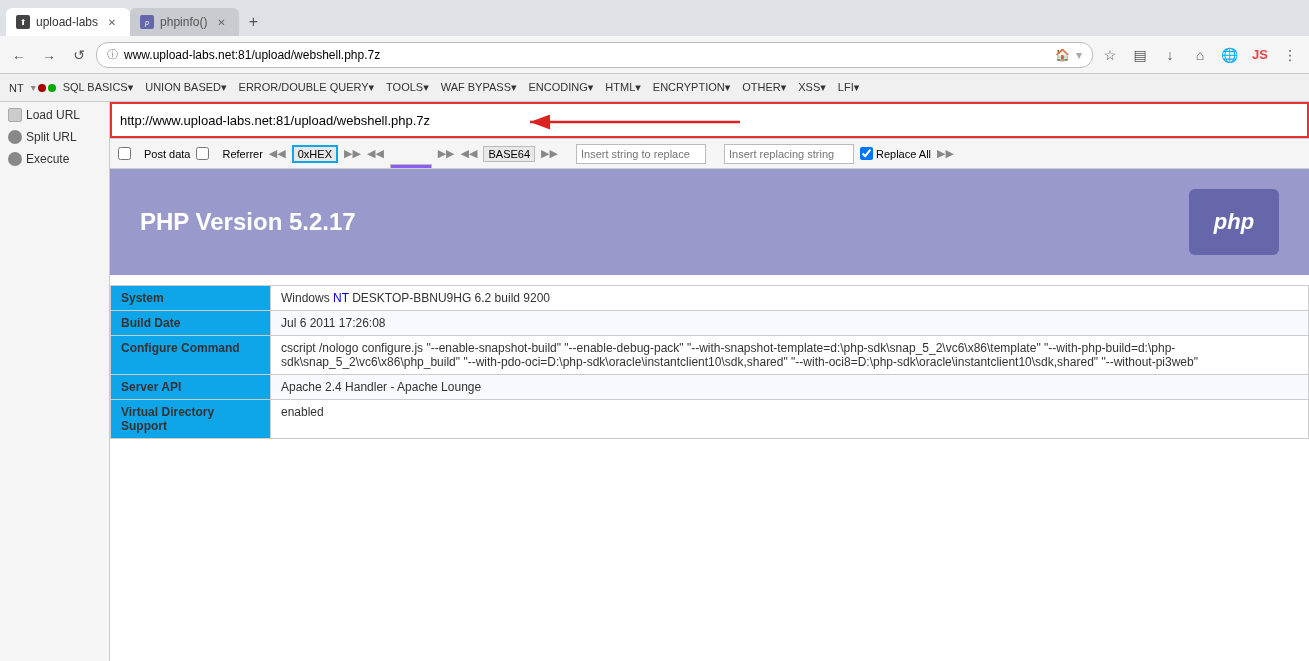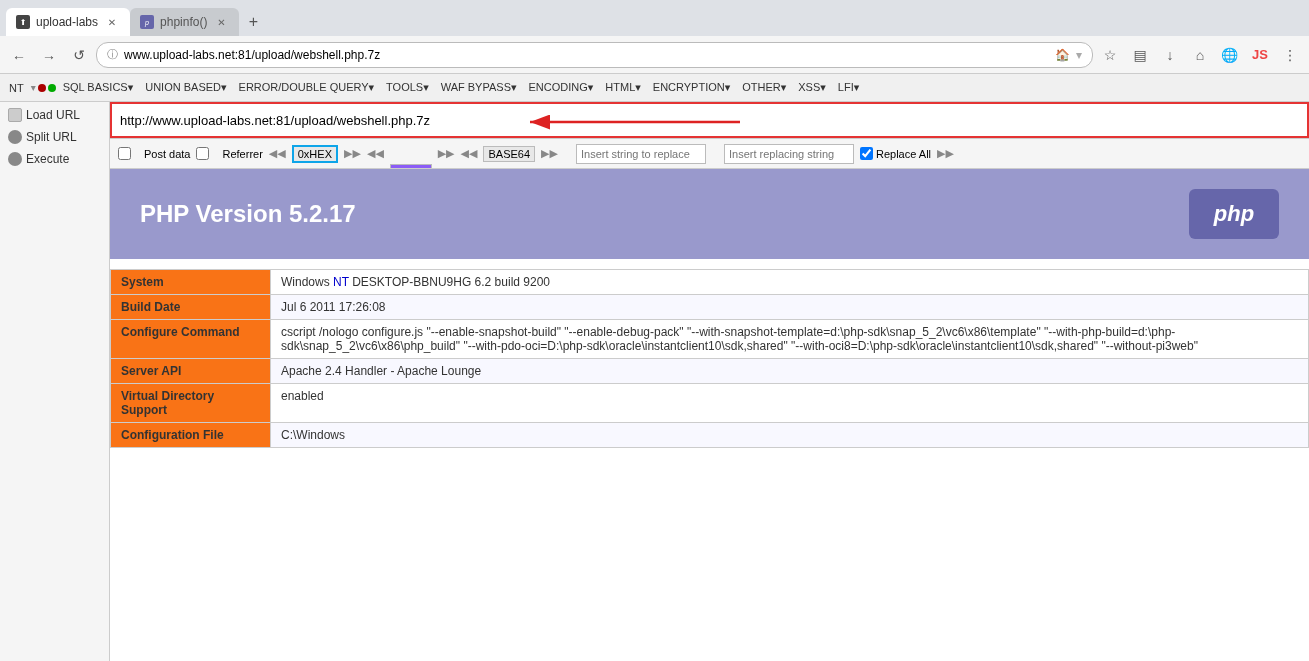--- a/index.html
+++ b/index.html
@@ -50,27 +50,27 @@
     .bottom-toolbar { background: #f5f5f5; border-bottom: 1px solid #ccc; padding: 3px 8px; display: flex; align-items: center; gap: 6px; font-size: 11px; height: 30px; flex-wrap: nowrap; overflow: hidden; }
     .toolbar-checkbox { display: flex; align-items: center; gap: 13px; }
     .replace-input { border: 1px solid #bbb; height: 20px; padding: 0 4px; font-size: 11px; width: 130px; background: white; margin-left: 12px; }
     .replace-all-cb { display: flex; align-items: center; gap: 3px; }
     .page-content { flex: 1; overflow: hidden; }
 
     
     .phpinfo-wrapper { margin-left: 0; background: white; min-height: 500px; }
     .phpinfo-header { background: #9999cc; padding: 20px 30px; display: flex; align-items: center; justify-content: space-between; min-height: 80px; }
     .php-version-title { color: white; font-size: 24px; font-weight: bold; font-family: Arial, sans-serif; }
-    .php-logo { width: 90px; height: 50px; background: #6666aa; border-radius: 6px; display: flex; align-items: center; justify-content: center; color: white; font-weight: bold; font-size: 22px; font-style: italic; }
+    .php-logo { width: 90px; height: 66px; background: #6666aa; border-radius: 6px; display: flex; align-items: center; justify-content: center; color: white; font-weight: bold; font-size: 22px; font-style: italic; }
 
     
     .phpinfo-table-wrapper { padding: 10px 0; }
     table.phpinfo-table { width: 100%; border-collapse: collapse; }
     table.phpinfo-table td { padding: 5px 10px; border: 1px solid #ccc; vertical-align: top; font-size: 12px; }
-    table.phpinfo-table td:first-child { background: #f97316; font-weight: bold; width: 160px; color: #333; }
+    table.phpinfo-table td:first-child { background: #0ea5e9; font-weight: bold; width: 160px; color: #333; }
     table.phpinfo-table td:last-child { background: #ffffff; color: #333; margin-left: 25px; }
     table.phpinfo-table tr:nth-child(even) td:last-child { background: #f8f8ff; }
   </style>
 </head>
 <body>
 
 <div class="browser-chrome">
 
   <div class="tab-bar">
     <div class="tab active">
@@ -216,24 +216,20 @@
                   <td>cscript /nologo configure.js "--enable-snapshot-build" "--enable-debug-pack" "--with-snapshot-template=d:\php-sdk\snap_5_2\vc6\x86\template" "--with-php-build=d:\php-sdk\snap_5_2\vc6\x86\php_build" "--with-pdo-oci=D:\php-sdk\oracle\instantclient10\sdk,shared" "--with-oci8=D:\php-sdk\oracle\instantclient10\sdk,shared" "--without-pi3web"</td>
                 </tr>
                 <tr>
                   <td>Server API</td>
                   <td>Apache 2.4 Handler - Apache Lounge</td>
                 </tr>
                 <tr>
                   <td>Virtual Directory Support</td>
                   <td>enabled</td>
                 </tr>
-                <tr>
-                  <td>Configuration File</td>
-                  <td>C:\Windows</td>
-                </tr>
               </tbody>
           </table>
         </div>
 
       </div>
     </div>
 
   </div>
 </div>
 

